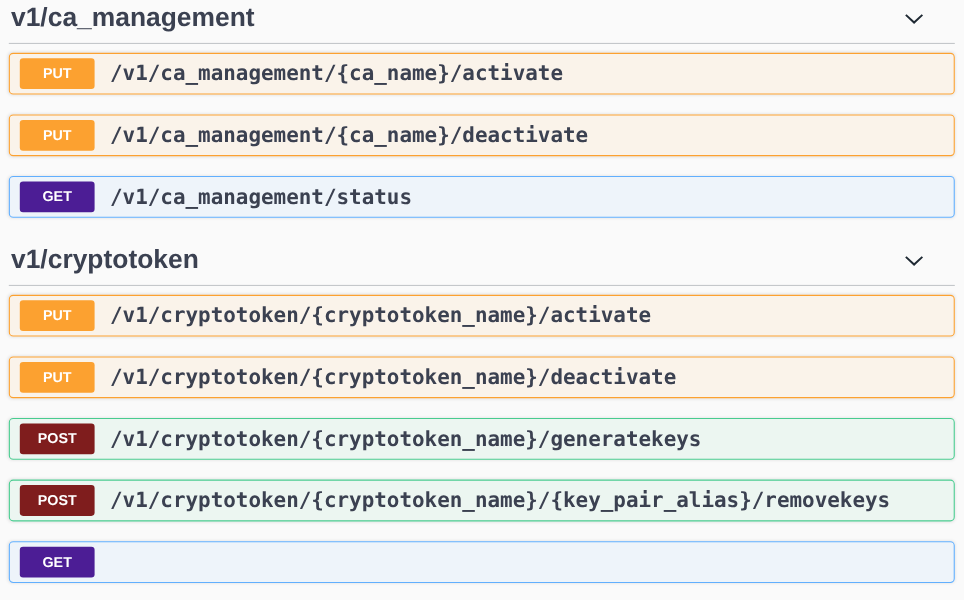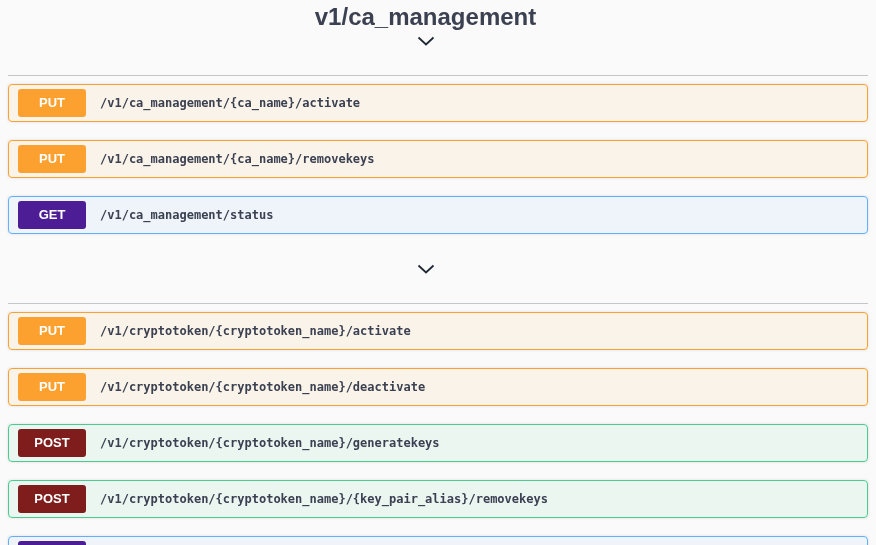--- a/index.html
+++ b/index.html
@@ -11,24 +11,23 @@
     font-family: "Liberation Sans", sans-serif;
     overflow: hidden;
   }
   .wrapper { padding: 0 8px; }
 
   
   .tag-header {
     display: flex;
     align-items: center;
     justify-content: space-between;
-    padding: 3px 27px 24px 2px;
+    padding: 3px 27px 8px 2px;
     border-bottom: 1px solid #c4c7ca;
     cursor: pointer;
-    flex-direction: column;
   }
   .tag-section:not(:first-child) .tag-header { padding-top: 7px; }
   .tag-title {
     font-size: 24px;
     line-height: 28px;
     font-weight: 700;
     color: #3b4151;
   }
   .expand-btn {
     background: none;
@@ -61,21 +60,21 @@
     border-radius: 3px;
     color: #ffffff;
     font-weight: 700;
     font-size: 13px;
     flex: 0 0 auto;
   }
   .op-path {
     margin-left: 14px;
     font-family: "DejaVu Sans Mono", monospace;
     font-weight: 700;
-    font-size: 12px;
+    font-size: 19px;
     color: #3b4151;
     white-space: nowrap;
   }
 
   
   .method-put  { border-color: #fca130; background: rgba(252,161,48,.08); }
   .method-put  .method-badge { background: #fca130; }
   .method-post { border-color: #49cc90; background: rgba(73,204,144,.08); }
   .method-post .method-badge { background: #7f1d1d; }
   .method-get  { border-color: #61affe; background: rgba(97,175,254,.08); }
@@ -97,32 +96,33 @@
       </button>
     </div>
     <div class="opblock-list">
   <div class="opblock method-put">
     <span class="method-badge">PUT</span>
     <span class="op-path">/v1/ca_management/{ca_name}/activate</span>
   </div>
 
   <div class="opblock method-put">
     <span class="method-badge">PUT</span>
-    <span class="op-path">/v1/ca_management/{ca_name}/removekeys</span>
+    <span class="op-path">/v1/ca_management/{ca_name}/deactivate</span>
   </div>
 
   <div class="opblock method-get">
     <span class="method-badge">GET</span>
     <span class="op-path">/v1/ca_management/status</span>
   </div>
 </div>
   </section>
 
   <section class="tag-section">
     <div class="tag-header">
+      <span class="tag-title">v1/cryptotoken</span>
       <button class="expand-btn">
         <span style="display:flex;">
           <svg width="20" height="20" viewBox="0 0 20 20">
             <path d="M2.5 6.5 L10 13.5 L17.5 6.5" fill="none" stroke="#1f2933" stroke-width="1.8"></path>
           </svg>
         </span>
       </button>
     </div>
     <div class="opblock-list">
   <div class="opblock method-put">

